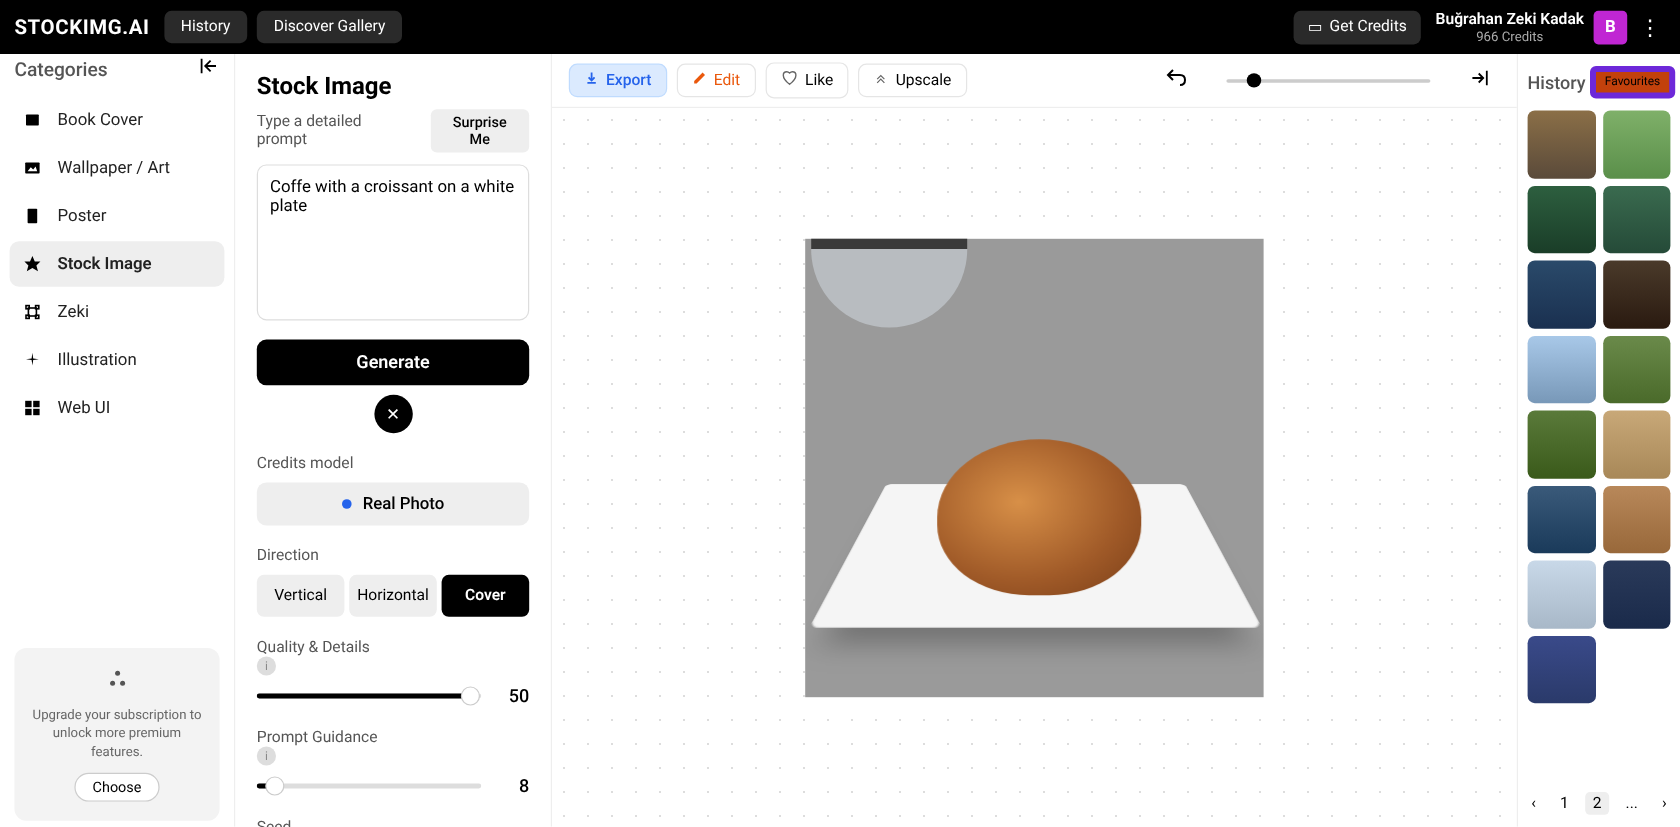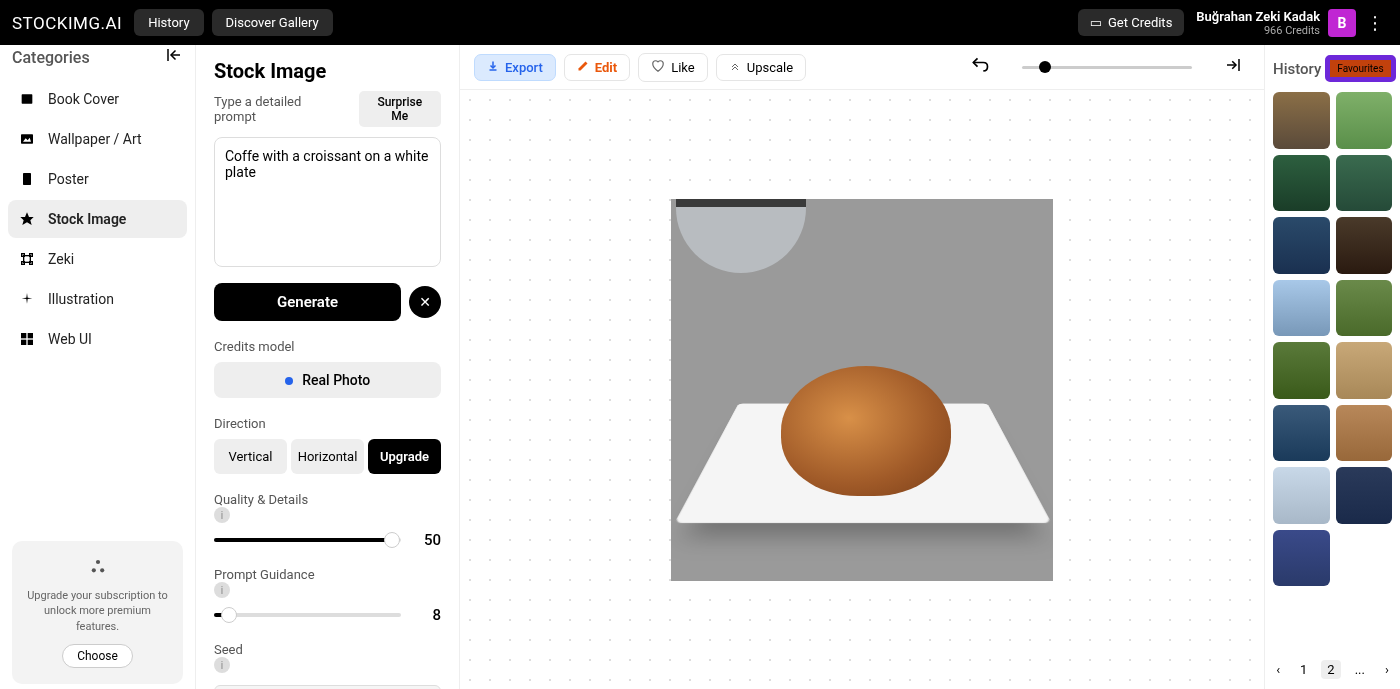--- a/index.html
+++ b/index.html
@@ -1,23 +1,23 @@
 <!DOCTYPE html>
 <html><head>
 <meta charset="utf-8">
 <style>
 * { box-sizing: border-box; margin: 0; padding: 0; font-family: -apple-system, BlinkMacSystemFont, 'Segoe UI', Roboto, sans-serif; }
 body { width: 1400px; height: 689px; overflow: hidden; background: #fff; }
 
 .topbar { background: #000; height: 45px; display: flex; align-items: center; padding: 0 12px; color: #fff; }
-.logo { font-weight: 400; font-size: 17px; letter-spacing: 0.5px; margin-right: 12px; }
+.logo { font-weight: 700; font-size: 17px; letter-spacing: 0.5px; margin-right: 12px; }
 .topbtn { background: #2a2a2a; color: #fff; border: none; padding: 6px 14px; border-radius: 6px; font-size: 13px; margin-right: 8px; cursor: pointer; }
 .spacer { flex: 1; }
 .getcredits { background: #2a2a2a; color: #fff; border: none; padding: 6px 12px; border-radius: 6px; font-size: 13px; display: flex; align-items: center; gap: 6px; cursor: pointer; margin-right: 12px; }
-.userblock { text-align: right; margin-right: 8px; }
+.userblock { text-align: center; margin-right: 8px; }
 .username { font-size: 13px; font-weight: 600; }
 .credits { font-size: 11px; color: #aaa; }
 .avatar { width: 28px; height: 28px; background: #c026d3; border-radius: 4px; display: flex; align-items: center; justify-content: center; font-weight: 700; font-size: 14px; margin-right: 6px; }
 .menuicon { font-size: 18px; cursor: pointer; padding: 0 4px; }
 
 .main { display: flex; height: 644px; }
 
 .sidebar { width: 195px; padding: 1px 8px; display: flex; flex-direction: column; }
 .cathead { display: flex; align-items: center; justify-content: space-between; margin-bottom: 12px; padding: 0 4px; }
 .cattitle { font-size: 16px; color: #555; font-weight: 500; }
@@ -31,21 +31,21 @@
 .upbtn { border: 1px solid #ccc; background: #fff; border-radius: 14px; padding: 4px 14px; font-size: 12px; cursor: pointer; }
 
 .settings { width: 265px; border-left: 1px solid #eee; border-right: 1px solid #eee; padding: 14px 18px; overflow-y: auto; }
 .settings::-webkit-scrollbar { width: 8px; }
 .settings::-webkit-scrollbar-thumb { background: #ccc; border-radius: 4px; }
 .pagetitle { font-size: 20px; font-weight: 700; margin-bottom: 8px; }
 .subrow { display: flex; justify-content: space-between; align-items: center; margin-bottom: 10px; gap: 17px; }
 .subtext { font-size: 13px; color: #555; }
 .surprise { background: #eee; border: none; padding: 4px 10px; border-radius: 5px; font-size: 12px; cursor: pointer; font-weight: 500; }
 .prompt { width: 100%; height: 130px; border: 1px solid #ddd; border-radius: 8px; padding: 10px; font-size: 14px; resize: none; font-family: inherit; }
-.genrow { display: flex; gap: 8px; margin-top: 12px; }
+.genrow { display: flex; gap: 8px; margin-top: 12px; flex-direction: column; }
 .genbtn { flex: 1; background: #000; color: #fff; border: none; border-radius: 8px; padding: 10px; font-size: 15px; font-weight: 600; cursor: pointer; }
 .clearbtn { width: 32px; height: 32px; background: #000; color: #fff; border: none; border-radius: 50%; font-size: 14px; cursor: pointer; align-self: center; }
 .label { font-size: 13px; color: #555; margin-top: 18px; margin-bottom: 8px; }
 .labelrow { display: flex; justify-content: space-between; align-items: flex-start; margin-top: 18px; margin-bottom: 8px; flex-direction: column; }
 .infoicon { width: 16px; height: 16px; background: #ddd; border-radius: 50%; font-size: 10px; display: flex; align-items: center; justify-content: center; color: #888; }
 .modelbox { background: #eee; border-radius: 8px; padding: 10px; text-align: center; font-size: 14px; font-weight: 500; }
 .modeldot { display: inline-block; width: 8px; height: 8px; background: #2563eb; border-radius: 50%; margin-right: 6px; }
 .dirrow { display: flex; gap: 4px; }
 .dirbtn { flex: 1; background: #eee; border: none; padding: 10px 6px; border-radius: 6px; font-size: 13px; cursor: pointer; }
 .dirbtn.active { background: #000; color: #fff; font-weight: 600; }
@@ -53,21 +53,21 @@
 .slider { flex: 1; position: relative; height: 4px; background: #ddd; border-radius: 2px; }
 .sliderfill { position: absolute; height: 100%; background: #000; border-radius: 2px; }
 .sliderthumb { position: absolute; width: 16px; height: 16px; background: #fff; border: 1px solid #ccc; border-radius: 50%; top: -6px; transform: translateX(-50%); }
 .sliderval { font-size: 15px; font-weight: 500; width: 28px; text-align: right; }
 .seedinput { width: 100%; border: 1px solid #ddd; background: #f5f5f5; border-radius: 6px; padding: 10px; font-size: 14px; margin-top: 4px; }
 
 .canvas { flex: 1; display: flex; flex-direction: column; border-right: 1px solid #eee; }
 .toolbar { height: 45px; border-bottom: 1px solid #eee; display: flex; align-items: center; padding: 0 14px; gap: 8px; }
 .tbtn { display: flex; align-items: center; gap: 6px; border: 1px solid #e5e5e5; background: #fff; padding: 5px 12px; border-radius: 7px; font-size: 13px; cursor: pointer; }
 .tbtn.export { background: #dbeafe; border-color: #bfdbfe; color: #2563eb; font-weight: 500; }
-.tbtn.edit { color: #ea580c; font-weight: 700; }
+.tbtn.edit { color: #ea580c; font-weight: 400; }
 .undo { margin-left: auto; font-size: 20px; cursor: pointer; padding: 0 8px; }
 .zoomslider { width: 170px; height: 3px; background: #ccc; position: relative; margin: 0 16px; border-radius: 2px; }
 .zoomthumb { position: absolute; width: 12px; height: 12px; background: #000; border-radius: 50%; top: -5px; left: 10%; }
 .goend { font-size: 20px; cursor: pointer; padding: 0 8px; }
 .canvasarea { flex: 1; background-image: radial-gradient(#ddd 1px, transparent 1px); background-size: 20px 20px; display: flex; align-items: center; justify-content: center; position: relative; }
 .genimage { width: 382px; height: 382px; background: #9a9a9a; position: relative; overflow: hidden; }
 
 .history { width: 135px; padding: 10px 8px; display: flex; flex-direction: column; }
 .histhead { display: flex; align-items: center; justify-content: space-between; margin-bottom: 10px; gap: 4px; }
 .histtitle { font-size: 15px; color: #555; font-weight: 500; }
@@ -206,21 +206,21 @@
     </div>
     <div class="label">Credits model</div>
     <div class="modelbox">
       <span class="modeldot"></span>
       <span>Real Photo</span>
     </div>
     <div class="label">Direction</div>
     <div class="dirrow">
       <button class="dirbtn">Vertical</button>
       <button class="dirbtn">Horizontal</button>
-      <button class="dirbtn active">Upgrade</button>
+      <button class="dirbtn active">Cover</button>
     </div>
     <div class="labelrow">
       <div class="label" style="margin:0">Quality &amp; Details</div>
       <div class="infoicon">i</div>
     </div>
     <div class="sliderrow">
       <div class="slider">
         <div class="sliderfill" style="width:95%"></div>
         <div class="sliderthumb" style="left:95%"></div>
       </div>

